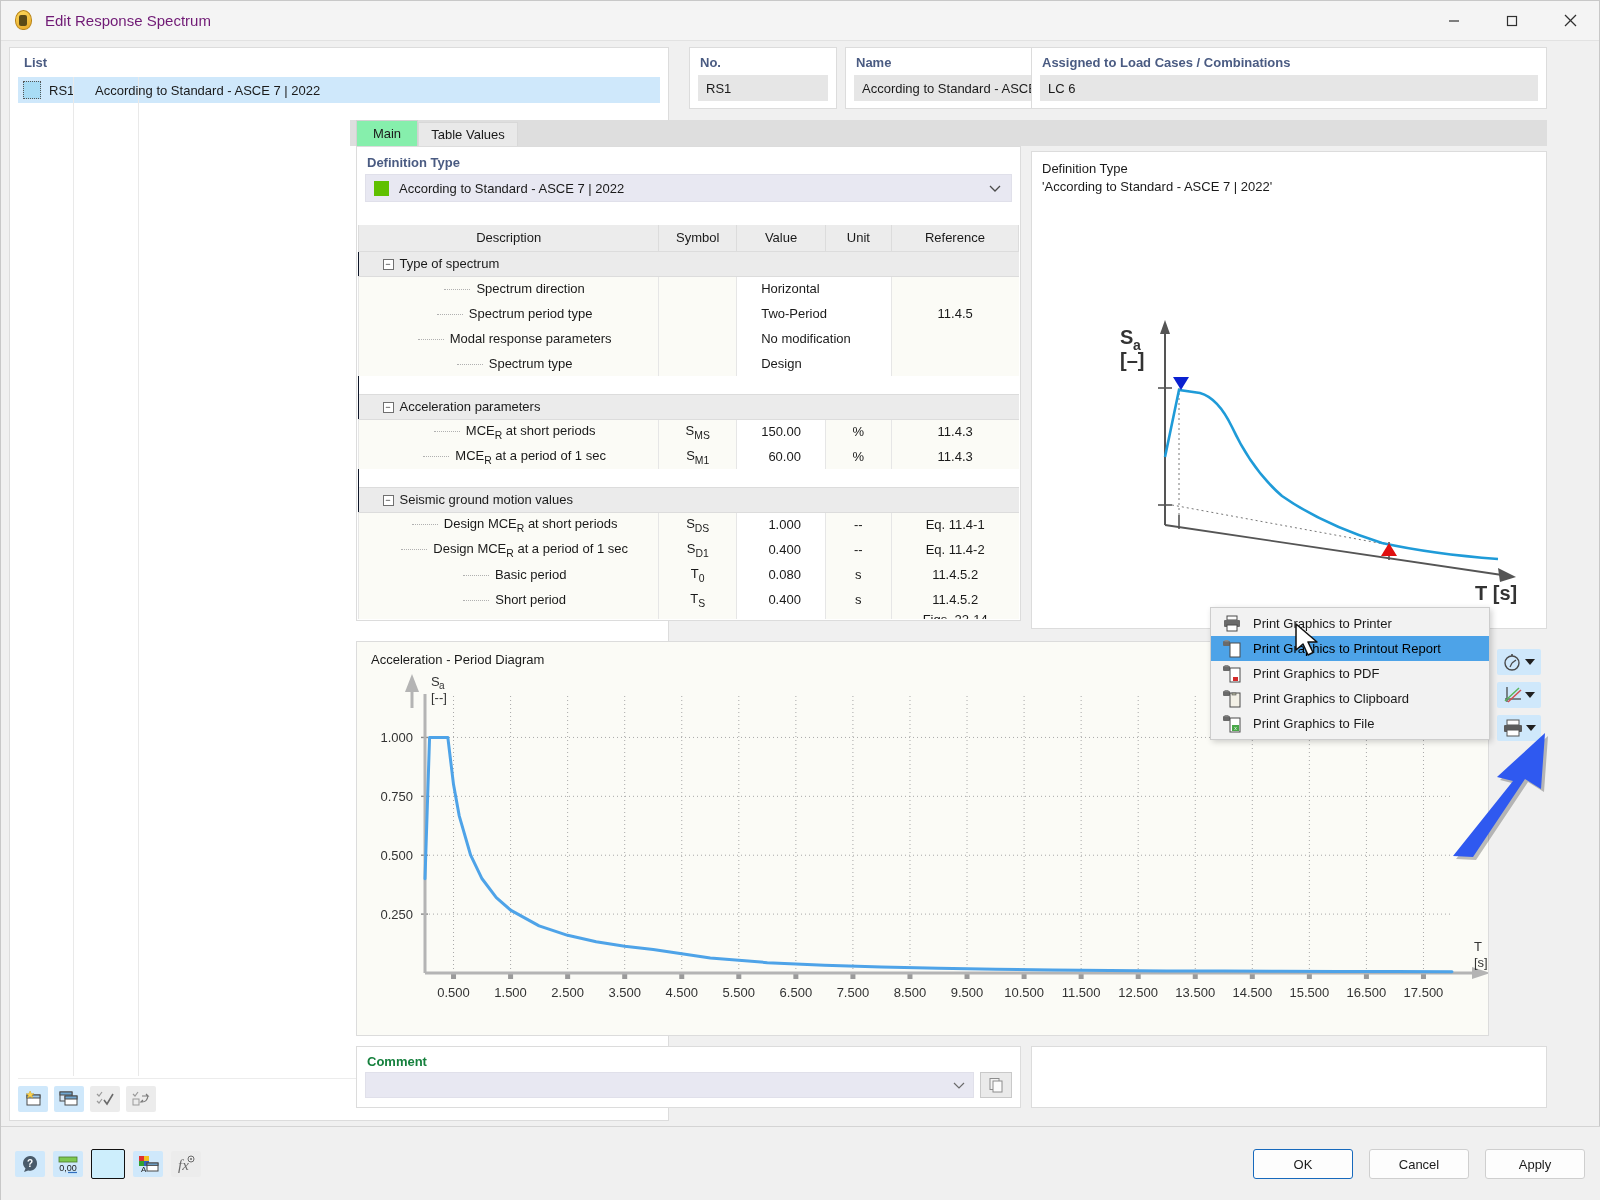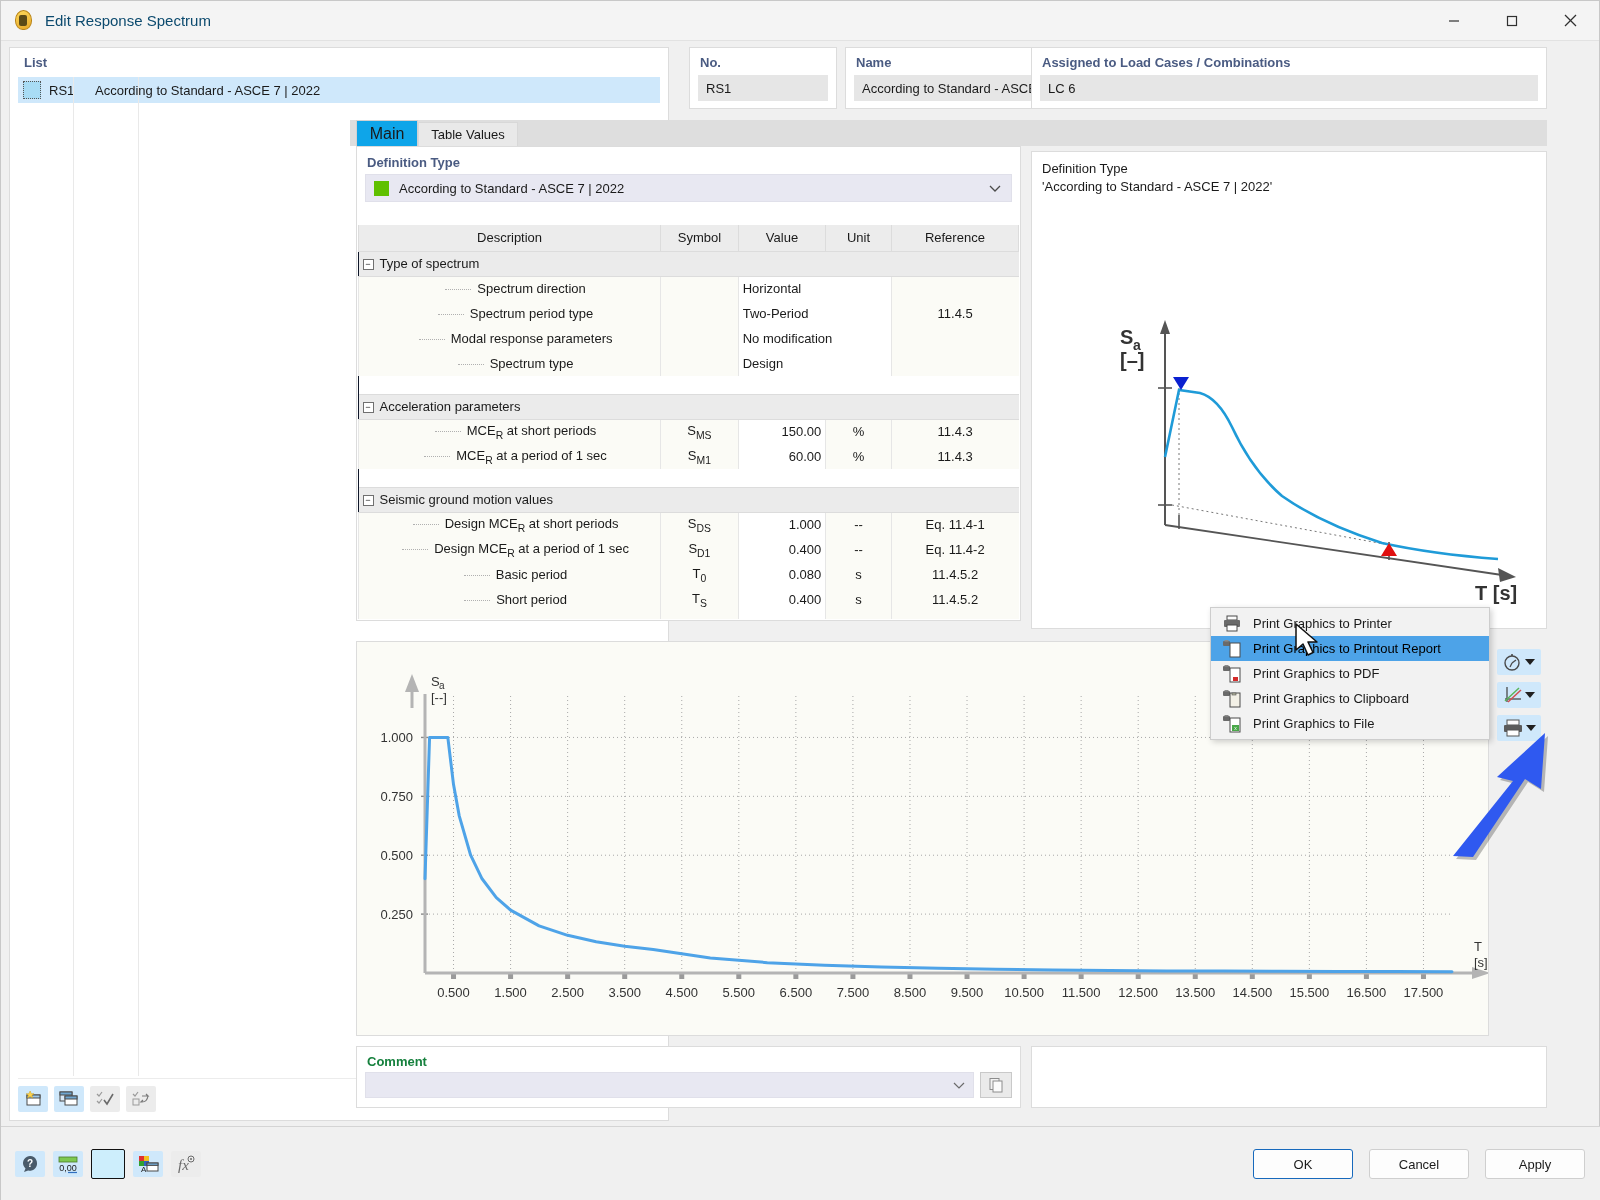--- a/index.html
+++ b/index.html
@@ -34,21 +34,21 @@
     border-radius: 50% 50% 45% 45%;
     background: linear-gradient(160deg,#fdd85a,#e8a92a);
     border: 1px solid #b98417;
   }
   .titlebar .app-icon .dot {
     position:absolute; left:6px; top:5px; width:8px; height:11px;
     border-radius:2px; background:#5b4a17; font-size:9px; color:#fff;
     text-align:center; line-height:11px;
   }
   .titlebar .title {
-    font-size: 15px; color: #0c4a6e;
+    font-size: 15px; color: #701a75;
   }
   .titlebar .spacer { flex: 1; }
   .wbtn {
     width: 58px; height: 40px;
     display:flex; align-items:center; justify-content:center;
     color:#303030;
   }
   .wbtn svg { display:block; }
 
   
@@ -126,21 +126,21 @@
   }
   .combo .swatch { width:15px; height:15px; background:#5fc000; margin-right:10px; }
   .combo .chev { position:absolute; right:10px; color:#4b4b4b; }
 
   
   .ptable { width:100%; border-collapse:collapse; font-size:13px; }
   .ptable th {
     background:#ececec; border:1px solid #dcdcdc; border-top:none;
     font-weight:normal; height:26px; color:#1a1a1a;
   }
-  .ptable td { border-left:1px solid #e6e6e6; padding:0 4px; height:25px; }
+  .ptable td { border-left:1px solid #e6e6e6; padding:0 24px; height:25px; }
   .ptable tr.grp td {
     background:#ebebeb; border-left:none; border-top:1px solid #dcdcdc;
     border-bottom:1px solid #dcdcdc;
   }
   .ptable tr.item td { background:#fbfbf6;text-align:center; }
   .ptable tr.item td.val { background:#fff; text-align:right; }
   .ptable tr.item td.unit { background:#fbfbf6; }
   .ptable tr.blank td { background:#fff; height:18px; border:none; }
   .tree-expander {
     display:inline-block; width:11px; height:11px;
@@ -325,21 +325,21 @@
     </div>
 
     <div class="group" style="left:1030px; top:6px; width:516px; height:62px;">
       <div class="g-title">Assigned to Load Cases / Combinations</div>
       <div class="field">LC 6</div>
     </div>
 
     <div style="position:absolute; left:349px; top:79px; width:1197px; height:26px;">
       <div style="position:absolute; left:0; bottom:0; right:0; height:1px; background:#d2d2d2;"></div>
       <div style="position:absolute; left:0; top:0; bottom:0; right:0; background:#dedede;"></div>
-      <div style="position:absolute; left:6px; top:0; width:62px; height:26px; background:#0ea5e9; border:1px solid #d2d2d2; border-bottom:none; display:flex; align-items:center; justify-content:center; font-size:16px;">
+      <div style="position:absolute; left:6px; top:0; width:62px; height:26px; background:#86efac; border:1px solid #d2d2d2; border-bottom:none; display:flex; align-items:center; justify-content:center; font-size:13px;">
         <span>Main</span>
       </div>
       <div style="position:absolute; left:68px; top:2px; width:100px; height:24px; background:#e9e9e9; border:1px solid #d8d8d8; border-bottom:none; display:flex; align-items:center; justify-content:center; font-size:13px;">
         <span>Table Values</span>
       </div>
     </div>
 
     <div class="panel" style="left:355px; top:105px; width:665px; height:475px;">
       <div class="g-title" style="font-weight:bold;color:#4a5b82;padding:8px 10px 0 10px;">Definition Type</div>
       <div class="combo">
@@ -490,20 +490,21 @@
         <polygon points="349,344 365,344 357,331" fill="#e01010"></polygon>
 
         <text x="88" y="132" font-family="Liberation Sans, sans-serif" font-size="20" font-weight="bold" fill="#333">S</text>
         <text x="101" y="138" font-family="Liberation Sans, sans-serif" font-size="14" font-weight="bold" fill="#333">a</text>
         <text x="88" y="155" font-family="Liberation Sans, sans-serif" font-size="20" font-weight="bold" fill="#333">[–]</text>
         <text x="443" y="388" font-family="Liberation Sans, sans-serif" font-size="20" font-weight="bold" fill="#333">T [s]</text>
       </svg>
     </div>
 
     <div class="panel" id="chart-panel" style="left:355px; top:600px; width:1133px; height:395px;">
+      <div class="chart-title">Acceleration - Period Diagram</div>
       <svg id="chart-svg" width="1131" height="360" viewBox="0 0 1131 360" style="position:absolute; left:0; top:26px;">
           <line x1="68" y1="246.11111111111111" x2="1095" y2="246.11111111111111" stroke="#a8a8a8" stroke-width="1" stroke-dasharray="1,3"></line>
           <text x="56" y="251.11111111111111" text-anchor="end" font-family="Liberation Sans, sans-serif" font-size="13" fill="#333">0.250</text>
           <line x1="64" y1="246.11111111111111" x2="71" y2="246.11111111111111" stroke="#888" stroke-width="1.4"></line>
           <line x1="68" y1="187.22222222222223" x2="1095" y2="187.22222222222223" stroke="#a8a8a8" stroke-width="1" stroke-dasharray="1,3"></line>
           <text x="56" y="192.22222222222223" text-anchor="end" font-family="Liberation Sans, sans-serif" font-size="13" fill="#333">0.500</text>
           <line x1="64" y1="187.22222222222223" x2="71" y2="187.22222222222223" stroke="#888" stroke-width="1.4"></line>
           <line x1="68" y1="128.33333333333334" x2="1095" y2="128.33333333333334" stroke="#a8a8a8" stroke-width="1" stroke-dasharray="1,3"></line>
           <text x="56" y="133.33333333333334" text-anchor="end" font-family="Liberation Sans, sans-serif" font-size="13" fill="#333">0.750</text>
           <line x1="64" y1="128.33333333333334" x2="71" y2="128.33333333333334" stroke="#888" stroke-width="1.4"></line>

